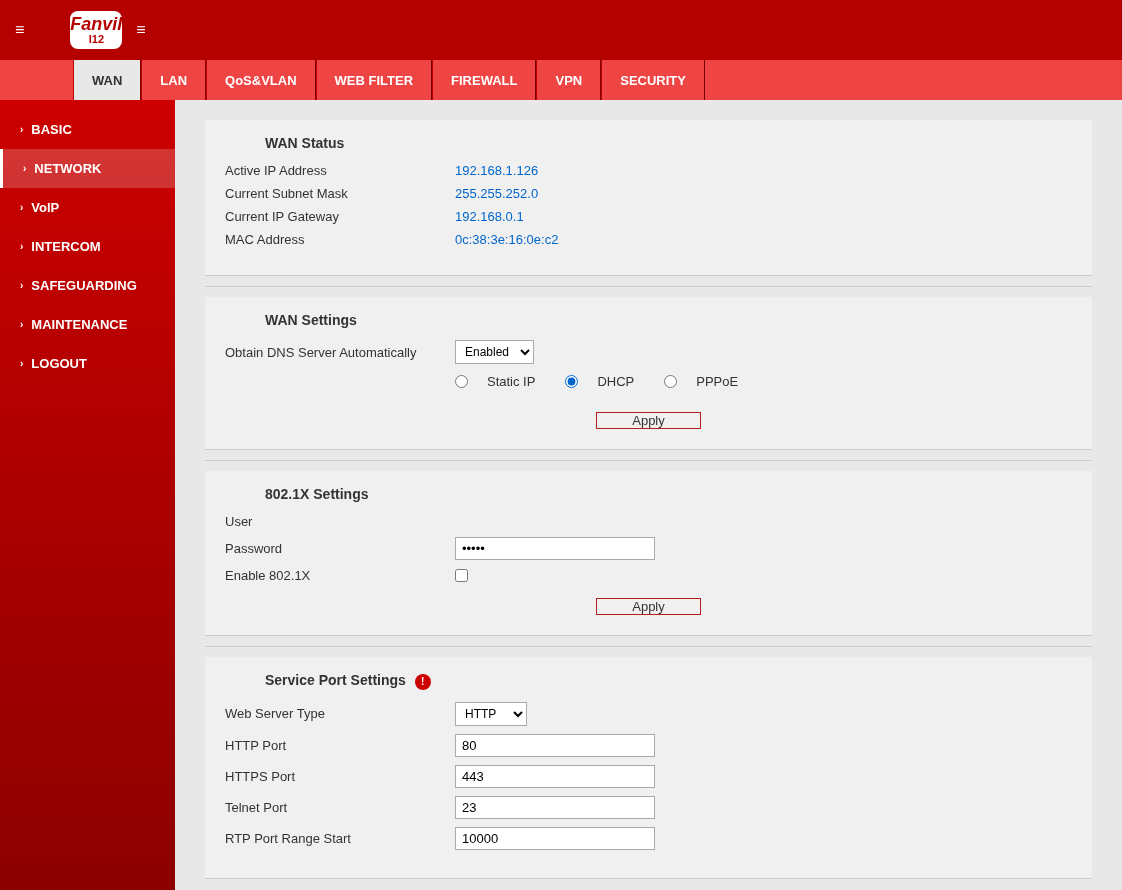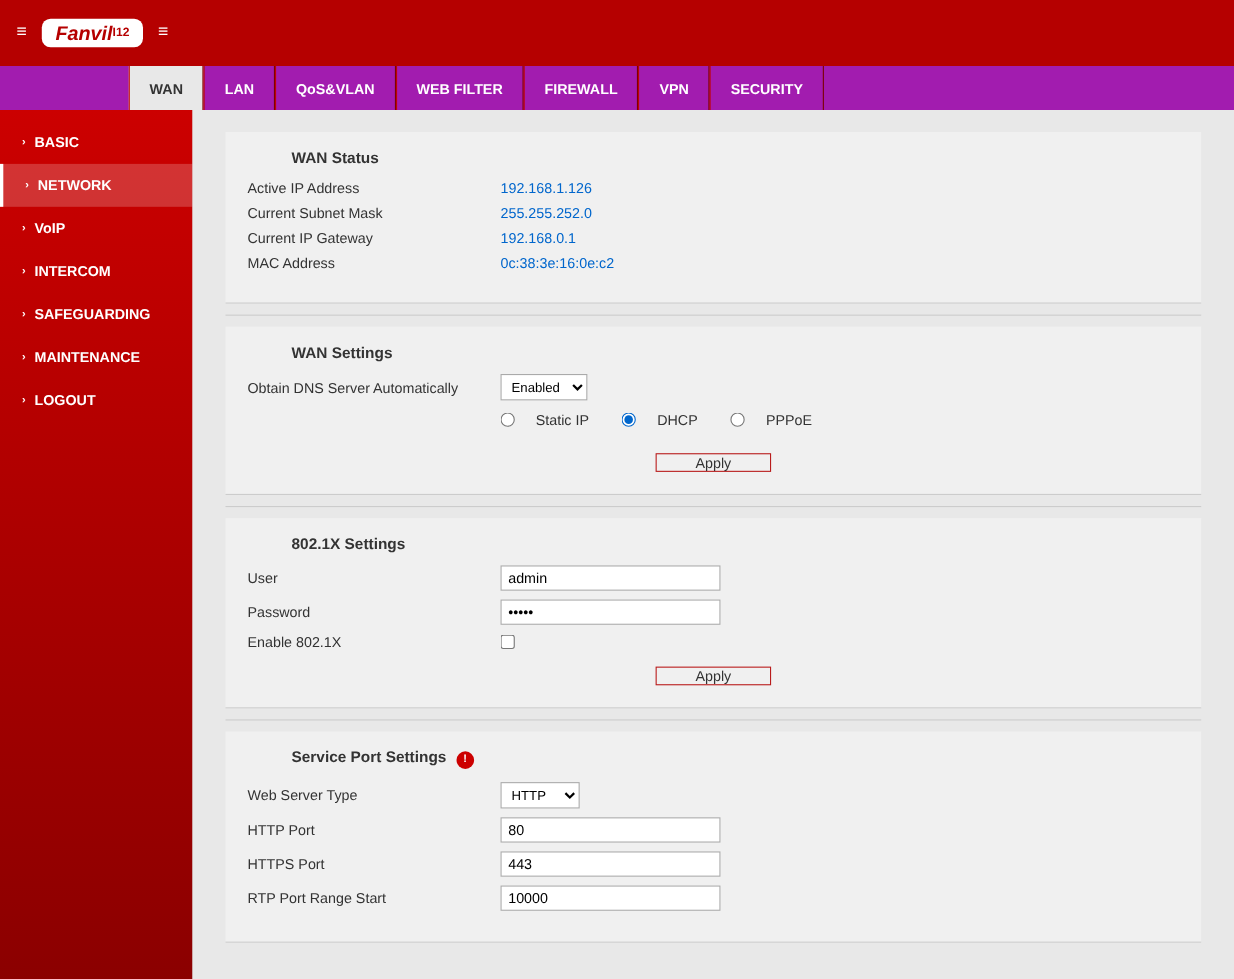--- a/index.html
+++ b/index.html
@@ -14,24 +14,25 @@
       padding: 0 15px;
     }
     .logo-area {
       display: flex;
       align-items: center;
       gap: 8px;
     }
     .logo-box {
       background: white;
       border-radius: 8px;
-      padding: 4px 12px;
-      display: flex;
-      flex-direction: row;
-      align-items: center;
+      padding: 4px 0;
+      display: flex;
+      flex-direction: column;
+      align-items: center;
+      margin-left: 32px;
     }
     .logo-text {
       color: #b50000;
       font-weight: 900;
       font-size: 18px;
       font-style: italic;
       line-height: 1;
     }
     .logo-subtext {
       color: #b50000;
@@ -44,24 +45,24 @@
       margin-right: 6px;
     }
     .header-right-menu {
       color: white;
       font-size: 16px;
       margin-left: 6px;
     }
 
     
     .nav-tabs {
-      background: #a21caf;
+      background: #ef4444;
       display: flex;
       height: 40px;
-      padding-left: 117px;
+      padding-left: 73px;
     }
     .nav-tab {
       display: flex;
       align-items: center;
       justify-content: center;
       padding: 0 18px;
       color: white;
       font-size: 13px;
       font-weight: bold;
       cursor: pointer;
@@ -342,21 +343,20 @@
       </div>
     </div>
 
     <hr class="separator">
 
     <div class="section">
       <div class="section-title">802.1X Settings</div>
 
       <div class="field-row">
         <span class="field-label">User</span>
-        <input type="text" value="admin" style="">
       </div>
       <div class="field-row">
         <span class="field-label">Password</span>
         <input type="password" value="12345" style="">
       </div>
       <div class="field-row">
         <span class="field-label">Enable 802.1X</span>
         <div class="checkbox-item">
           <input type="checkbox" style="">
         </div>
@@ -384,20 +384,24 @@
       </div>
       <div class="field-row">
         <span class="field-label">HTTP Port</span>
         <input type="text" class="input-blue" value="80" style="">
       </div>
       <div class="field-row">
         <span class="field-label">HTTPS Port</span>
         <input type="text" class="input-blue" value="443" style="">
       </div>
       <div class="field-row">
+        <span class="field-label">Telnet Port</span>
+        <input type="text" class="input-blue" value="23" style="">
+      </div>
+      <div class="field-row">
         <span class="field-label">RTP Port Range Start</span>
         <input type="text" class="input-blue" value="10000" style="">
       </div>
 
     </div>
 
   </div>
 </div>
 
 </body></html>

